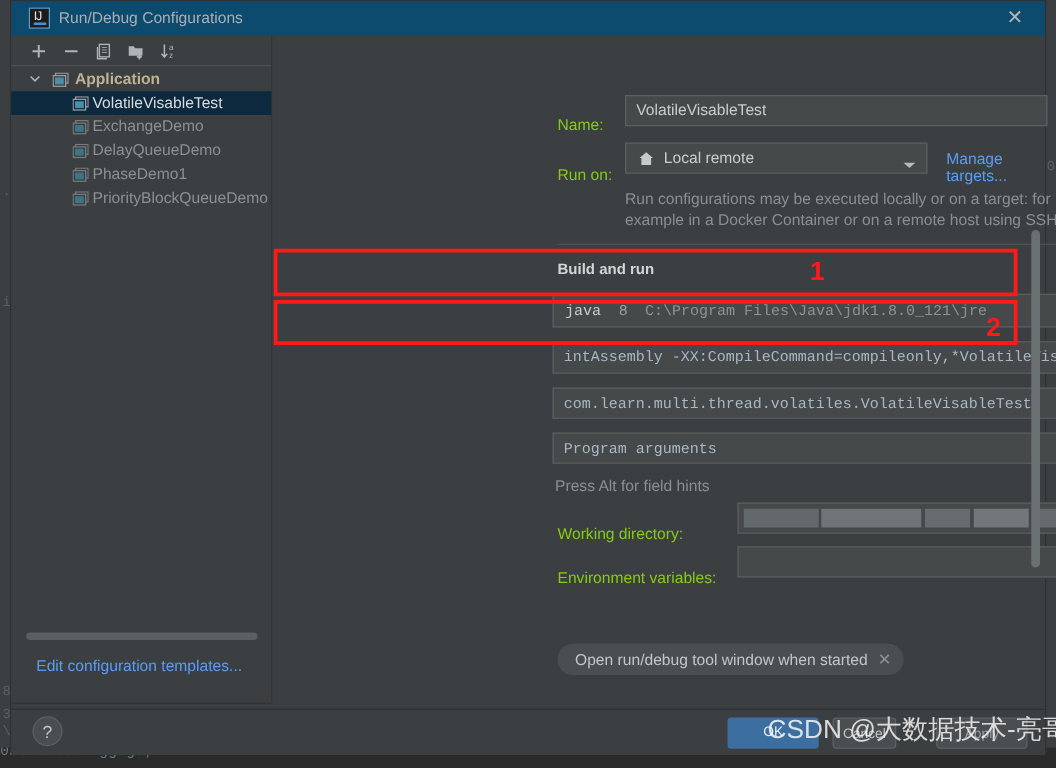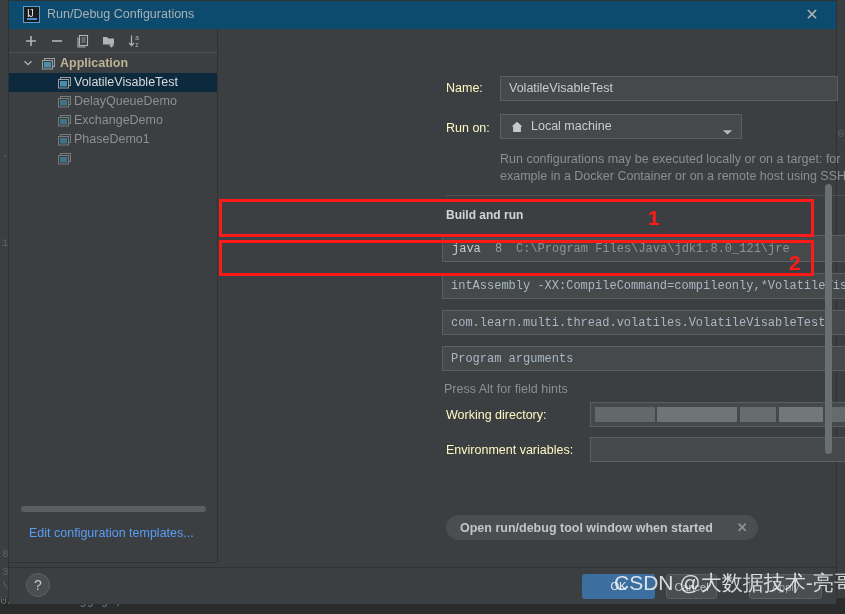--- a/index.html
+++ b/index.html
@@ -56,21 +56,21 @@
   .group .node-icon{left:33px;}
   .child .node-icon{left:49px;}
   .child .tree-label{left:65px;color:#8c9093;}
   .child.selected .tree-label{color:#d8dadb;}
 
   
   #sb-hscroll{position:absolute;left:12px;bottom:50px;width:185px;height:6px;background:#5b5f61;border-radius:3px;}
   #edit-templates{position:absolute;left:20px;bottom:22px;font-size:12.5px;color:#589df6;cursor:pointer;}
 
   
-  .row-label{position:absolute;font-size:12.5px;color:#fef9c3;}
+  .row-label{position:absolute;font-size:12.5px;color:#84cc16;margin-top:12px;}
   .field{position:absolute;box-sizing:border-box;background:#45494a;border:1px solid #5b5f61;height:25px;}
   .field .val{position:absolute;left:8px;top:4px;font-size:12.5px;color:#c9cccd;white-space:nowrap;overflow:hidden;}
   .field .ph{color:#7b7f81;}
   .mono .val{font-family:"Liberation Mono",monospace;font-size:12px;color:#a9b7c6;top:5px;}
 
   #name-label{left:228px;top:52px;}
   #name-field{left:282px;top:47px;width:338px;}
 
   #runon-label{left:228px;top:92px;}
   #runon-field{left:282px;top:85px;width:242px;cursor:pointer;}
@@ -98,21 +98,21 @@
 
   #wd-label{left:228px;top:379px;}
   #wd-field{left:372px;top:373px;width:430px;}
   #wd-blur{position:absolute;left:4px;top:4px;width:350px;height:15px;}
   #wd-blur b{position:absolute;top:0;height:15px;display:block;background:#6e7375;}
 
   #env-label{left:228px;top:414px;}
   #env-field{left:372px;top:408px;width:430px;}
   #env-hint{position:absolute;left:372px;top:442px;font-size:12.5px;color:#8b8f91;}
 
-  #chip{position:absolute;left:228px;top:486px;height:25px;background:#4a4e50;border-radius:13px;padding:0 10px 0 14px;display:flex;align-items:center;gap:24px;cursor:pointer;font-weight:bold;}
+  #chip{position:absolute;left:228px;top:486px;height:25px;background:#4a4e50;border-radius:13px;padding:0 10px 0 14px;display:flex;align-items:center;gap:8px;cursor:pointer;}
   #chip .txt{font-size:12.5px;color:#c2c6c8;}
   #chip .x{font-size:13px;color:#8d9194;cursor:pointer;}
 
   
   #content-scroll{position:absolute;right:4px;top:155px;width:7px;height:270px;background:#6a6f71;border-radius:4px;}
 
   
   #cc-strip{position:absolute;left:209px;top:561px;width:618px;height:28px;}
   #cc-label{position:absolute;left:19px;top:6px;font-size:12.5px;color:#b9bdbf;}
   #cc-line{position:absolute;left:110px;top:13px;width:440px;height:1px;background:#4e5254;}
@@ -240,32 +240,32 @@
 
 
         <div class="tree-row child">
           <span class="node-icon">
             <svg width="13" height="12" viewBox="0 0 13 12">
               <rect x="2.5" y="0.5" width="10" height="8" fill="none" stroke="#767b7d"></rect>
               <rect x="0.5" y="2.5" width="10" height="8.5" fill="#3c3f41" stroke="#767b7d"></rect>
               <rect x="2" y="4" width="7" height="5.5" fill="#3f7487"></rect>
             </svg>
           </span>
-          <span class="tree-label">DelayQueueDemo</span>
+          <span class="tree-label">ExchangeDemo</span>
         </div>
 
         <div class="tree-row child">
           <span class="node-icon">
             <svg width="13" height="12" viewBox="0 0 13 12">
               <rect x="2.5" y="0.5" width="10" height="8" fill="none" stroke="#767b7d"></rect>
               <rect x="0.5" y="2.5" width="10" height="8.5" fill="#3c3f41" stroke="#767b7d"></rect>
               <rect x="2" y="4" width="7" height="5.5" fill="#3f7487"></rect>
             </svg>
           </span>
-          <span class="tree-label">ExchangeDemo</span>
+          <span class="tree-label">DelayQueueDemo</span>
         </div>
 
         <div class="tree-row child">
           <span class="node-icon">
             <svg width="13" height="12" viewBox="0 0 13 12">
               <rect x="2.5" y="0.5" width="10" height="8" fill="none" stroke="#767b7d"></rect>
               <rect x="0.5" y="2.5" width="10" height="8.5" fill="#3c3f41" stroke="#767b7d"></rect>
               <rect x="2" y="4" width="7" height="5.5" fill="#3f7487"></rect>
             </svg>
           </span>
@@ -273,20 +273,21 @@
         </div>
 
         <div class="tree-row child">
           <span class="node-icon">
             <svg width="13" height="12" viewBox="0 0 13 12">
               <rect x="2.5" y="0.5" width="10" height="8" fill="none" stroke="#767b7d"></rect>
               <rect x="0.5" y="2.5" width="10" height="8.5" fill="#3c3f41" stroke="#767b7d"></rect>
               <rect x="2" y="4" width="7" height="5.5" fill="#3f7487"></rect>
             </svg>
           </span>
+          <span class="tree-label">PriorityBlockQueueDemo</span>
         </div>
       </div>
 
       <div id="sb-hscroll"></div>
       <div id="edit-templates">Edit configuration templates...</div>
       <div id="cc-sep"></div>
     </div>
 
     <div id="content">
 
@@ -295,27 +296,28 @@
         <span class="val">VolatileVisableTest</span>
       </div>
 
       <div class="row-label" id="runon-label">Run on:</div>
       <div class="field" id="runon-field">
         <span id="runon-home">
           <svg width="14" height="14" viewBox="0 0 14 14">
               <path d="M7 1.8L1.6 6.4h1.5v5.6h7.8V6.4h1.5z" fill="#c5c9cb"></path>
             </svg>
         </span>
-        <span class="val">Local machine</span>
+        <span class="val">Local remote</span>
         <span id="runon-arrow">
           <svg width="11" height="7" viewBox="0 0 11 7">
               <path d="M0.8 1.2l4.7 4.2 4.7-4.2z" fill="#b6babc"></path>
             </svg>
         </span>
       </div>
+      <div id="manage-targets">Manage targets...</div>
 
       <div id="hint1">
         <div>Run configurations may be executed locally or on a target: for</div>
         <div>example in a Docker Container or on a remote host using SSH.</div>
       </div>
 
       <div id="divider1"></div>
       <div id="build-run-hdr">Build and run</div>
 
       <div class="field" id="jdk-field">

